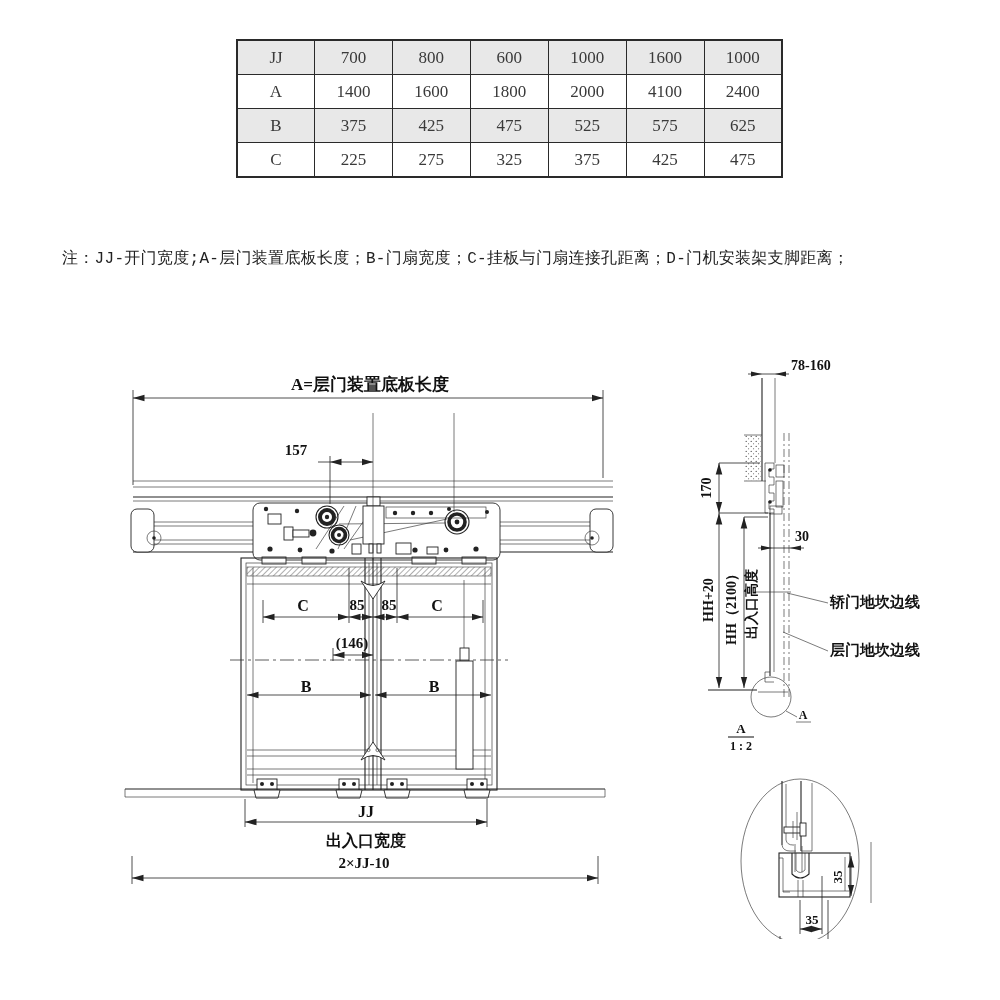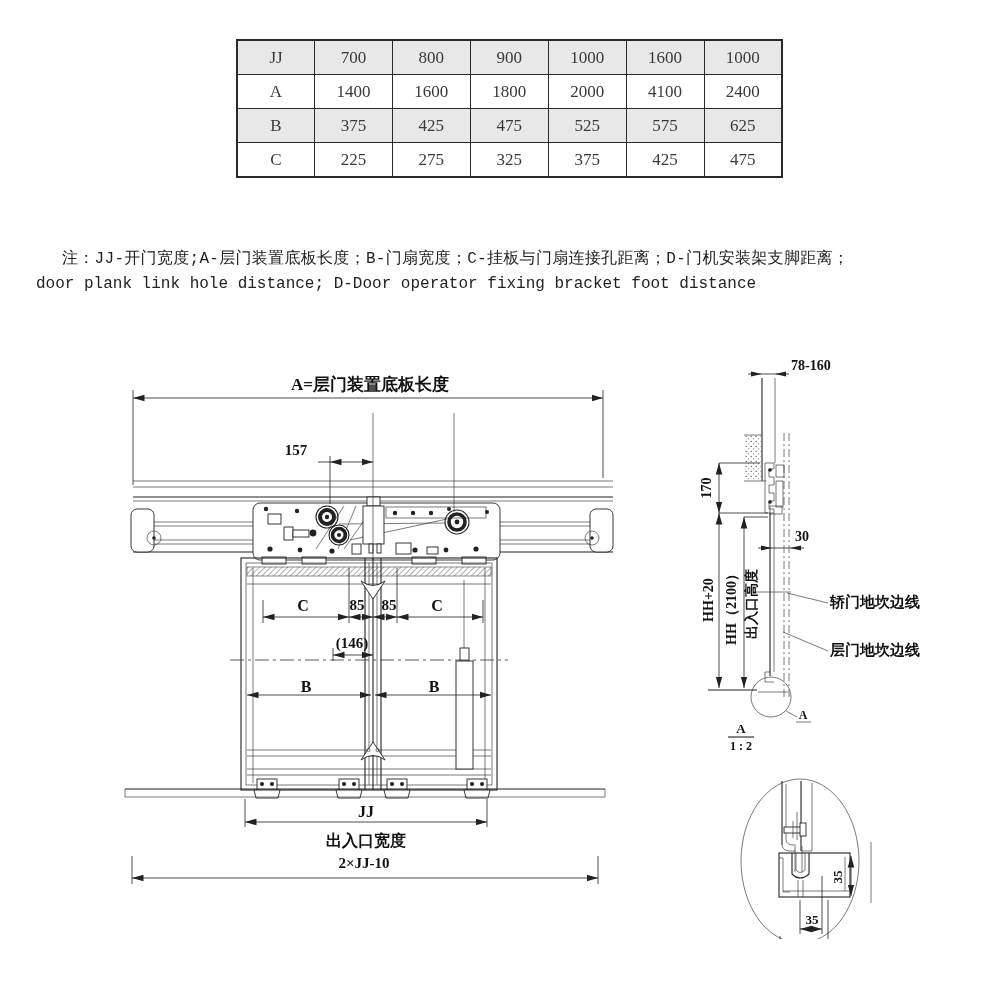--- a/index.html
+++ b/index.html
@@ -40,21 +40,21 @@
 <body>
 
 <div id="page">
 
   <table id="spec-table">
     <tbody>
         <tr class="shaded">
       <td class="hd">JJ</td>
       <td>700</td>
       <td>800</td>
-      <td>900</td>
+      <td>600</td>
       <td>1000</td>
       <td>1600</td>
       <td>1000</td>
     </tr>
     <tr>
       <td class="hd">A</td>
       <td>1400</td>
       <td>1600</td>
       <td>1800</td>
       <td>2000</td>
@@ -77,21 +77,20 @@
       <td>325</td>
       <td>375</td>
       <td>425</td>
       <td>475</td>
     </tr>
   </tbody>
     </table>
 
   <div id="notes">
     <div class="cn">注：JJ-开门宽度;A-层门装置底板长度；B-门扇宽度；C-挂板与门扇连接孔距离；D-门机安装架支脚距离；</div>
-    <div>door plank link hole distance; D-Door operator fixing bracket foot distance</div>
   </div>
 
   <svg id="drawing" viewBox="0 340 1000 660">
     <defs>
       <marker id="arw" viewBox="0 0 12 8" refX="11.5" refY="4" markerWidth="12" markerHeight="8" markerUnits="userSpaceOnUse" orient="auto-start-reverse">
         <path d="M11.5,4 L0,0.7 L0,7.3 Z" fill="#222"></path>
       </marker>
       <pattern id="hatch" width="4" height="4" patternUnits="userSpaceOnUse" patternTransform="rotate(45)">
         <rect width="4" height="4" fill="#fff"></rect>
           <line x1="0" y1="0" x2="0" y2="4" stroke="#777" stroke-width="1.2"></line>

